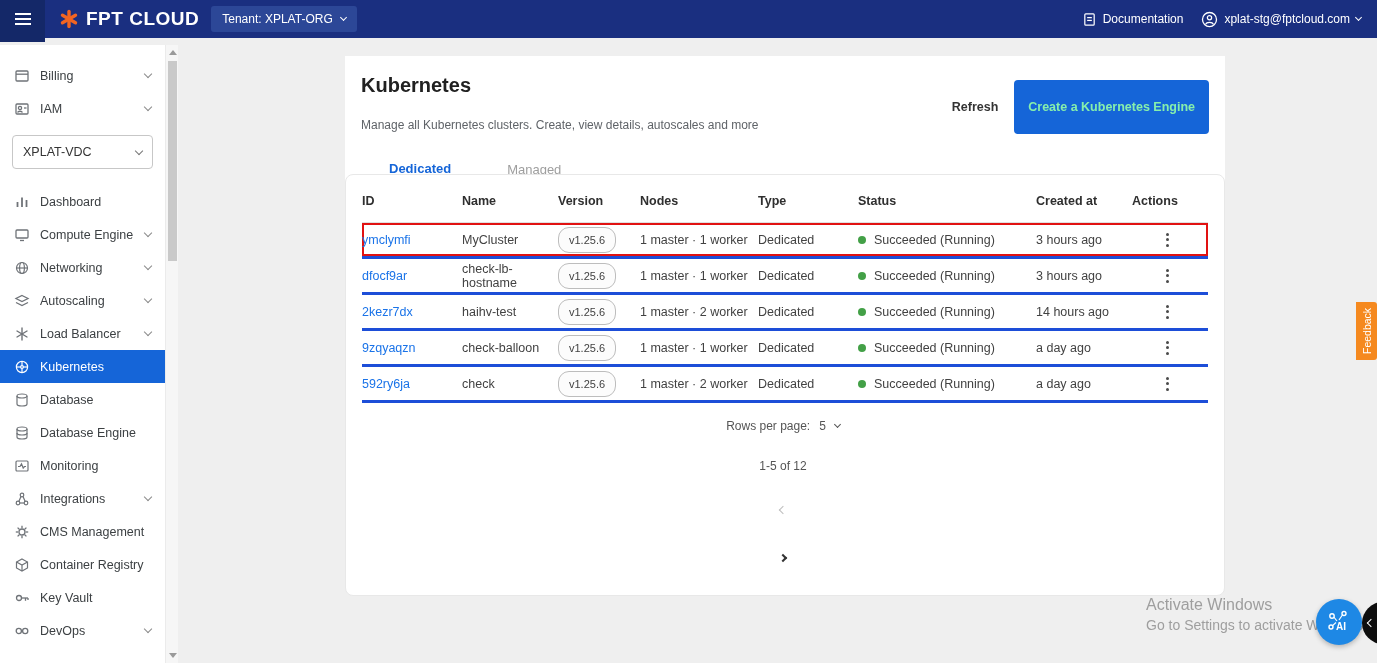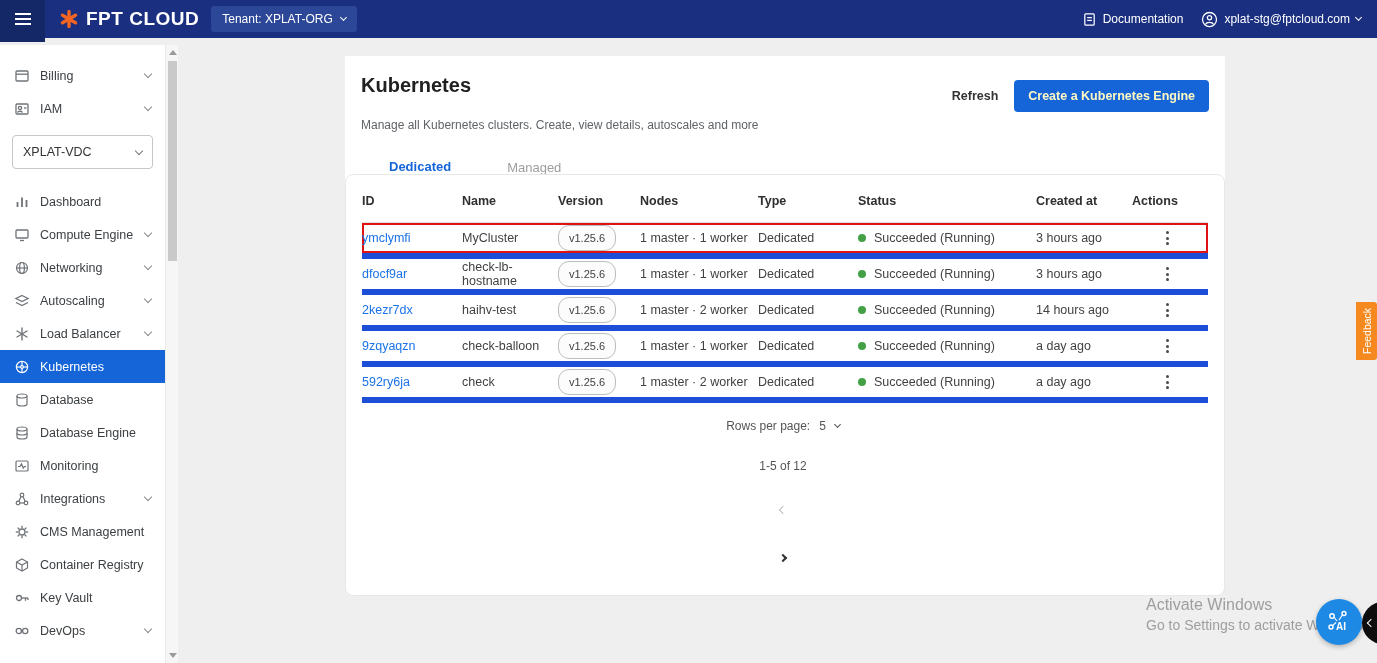--- a/index.html
+++ b/index.html
@@ -41,28 +41,28 @@
   .tri-up { position:absolute; left:3px; top:5px; width:0; height:0; border-left:4px solid transparent; border-right:4px solid transparent; border-bottom:5px solid #9a9a9a; }
   .tri-dn { position:absolute; left:3px; bottom:5px; width:0; height:0; border-left:4px solid transparent; border-right:4px solid transparent; border-top:5px solid #9a9a9a; }
 
   
   .head-card { position:absolute; left:345px; top:56px; width:880px; background:#fff; padding:18px 16px 0 16px; }
   .title-row { display:flex; align-items:flex-start; }
   .page-title { font-size:20px; font-weight:bold; color:#212121; }
   .page-sub { font-size:12px; color:#5f6368; margin-top:21px; }
   .head-actions { margin-left:auto; display:flex; align-items:center; gap:16px; margin-top:6px; }
   .refresh { font-size:12.5px; font-weight:bold; color:#333; cursor:pointer; }
-  .create-btn { background:#1565d8; color:#fef9c3; border:none; font-family:inherit; font-size:12.5px; font-weight:bold; padding:9px 14px; border-radius:4px; cursor:pointer; }
+  .create-btn { background:#1565d8; color:#86efac; border:none; font-family:inherit; font-size:12.5px; font-weight:bold; padding:20px 14px; border-radius:4px; cursor:pointer; }
   .tabs { display:flex; margin-top:16px; border-bottom:1px solid #e3e3e3; }
   .tab { padding:0 28px; height:38px; display:flex; align-items:center; font-size:13px; color:#9e9e9e; cursor:pointer; }
   .tab.active { color:#1565d8; font-weight:bold; border-bottom:2.5px solid #1565d8; }
 
   
   .table-card { position:absolute; left:345px; top:174px; width:880px; background:#fff; border:1px solid #e8e8e8; border-radius:8px; padding:4px 16px 22px 16px; }
-  .trow { display:grid; grid-template-columns:100px 96px 82px 118px 100px 178px 96px 78px; align-items:center; min-height:36px; border-bottom:6px solid #1d4ed8; font-size:12.5px; color:#424242; }
+  .trow { display:grid; grid-template-columns:100px 96px 82px 118px 100px 178px 96px 78px; align-items:center; min-height:36px; border-bottom:3px solid #1d4ed8; font-size:12.5px; color:#424242; }
   .trow > div { padding-right:8px; }
   .thead { min-height:44px; font-weight:bold; color:#2f2f2f; border-bottom:1px solid #e0e0e0; }
   .trow.hl { box-shadow:inset 0 0 0 2px #e11212; }
   .id-link { color:#1a73e8; cursor:pointer; }
   .pill { display:inline-block; border:1px solid #bdbdbd; border-radius:11px; background:#fcfcfc; padding:6px 10px; font-size:11px; color:#424242; }
   .status-cell { display:flex; align-items:center; gap:8px; }
   .dot { width:8px; height:8px; border-radius:50%; background:#43a047; flex:0 0 auto; }
   .kebab { display:inline-flex; flex-direction:column; gap:2.5px; padding:4px 8px; cursor:pointer; }
   .kebab i { width:3px; height:3px; border-radius:50%; background:#4a4a4a; display:block; }
   .cell-actions { display:flex; justify-content:center; }

